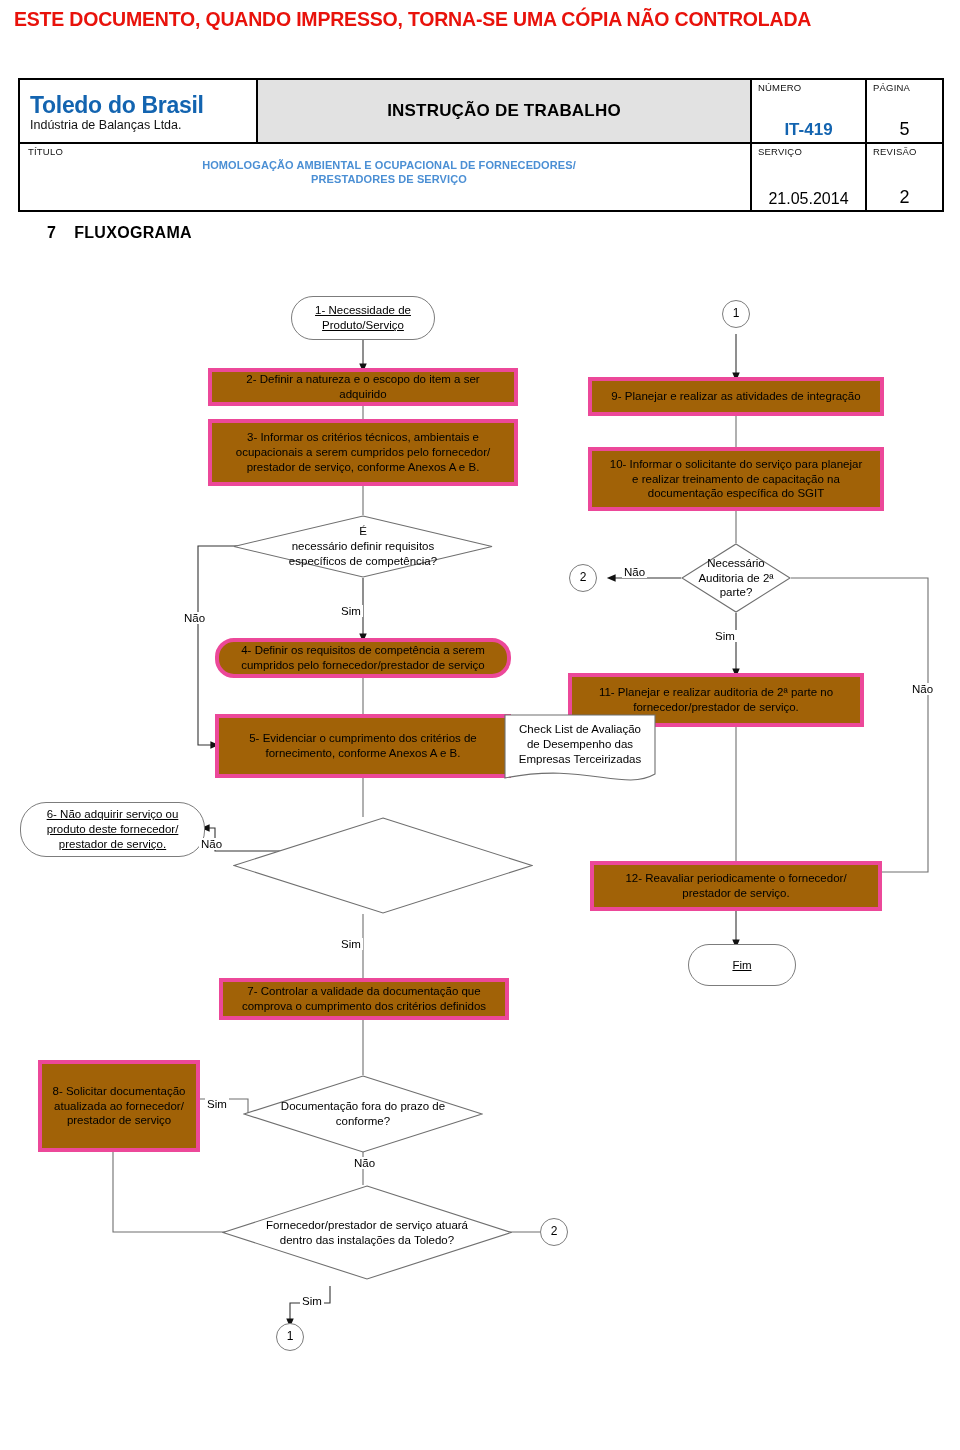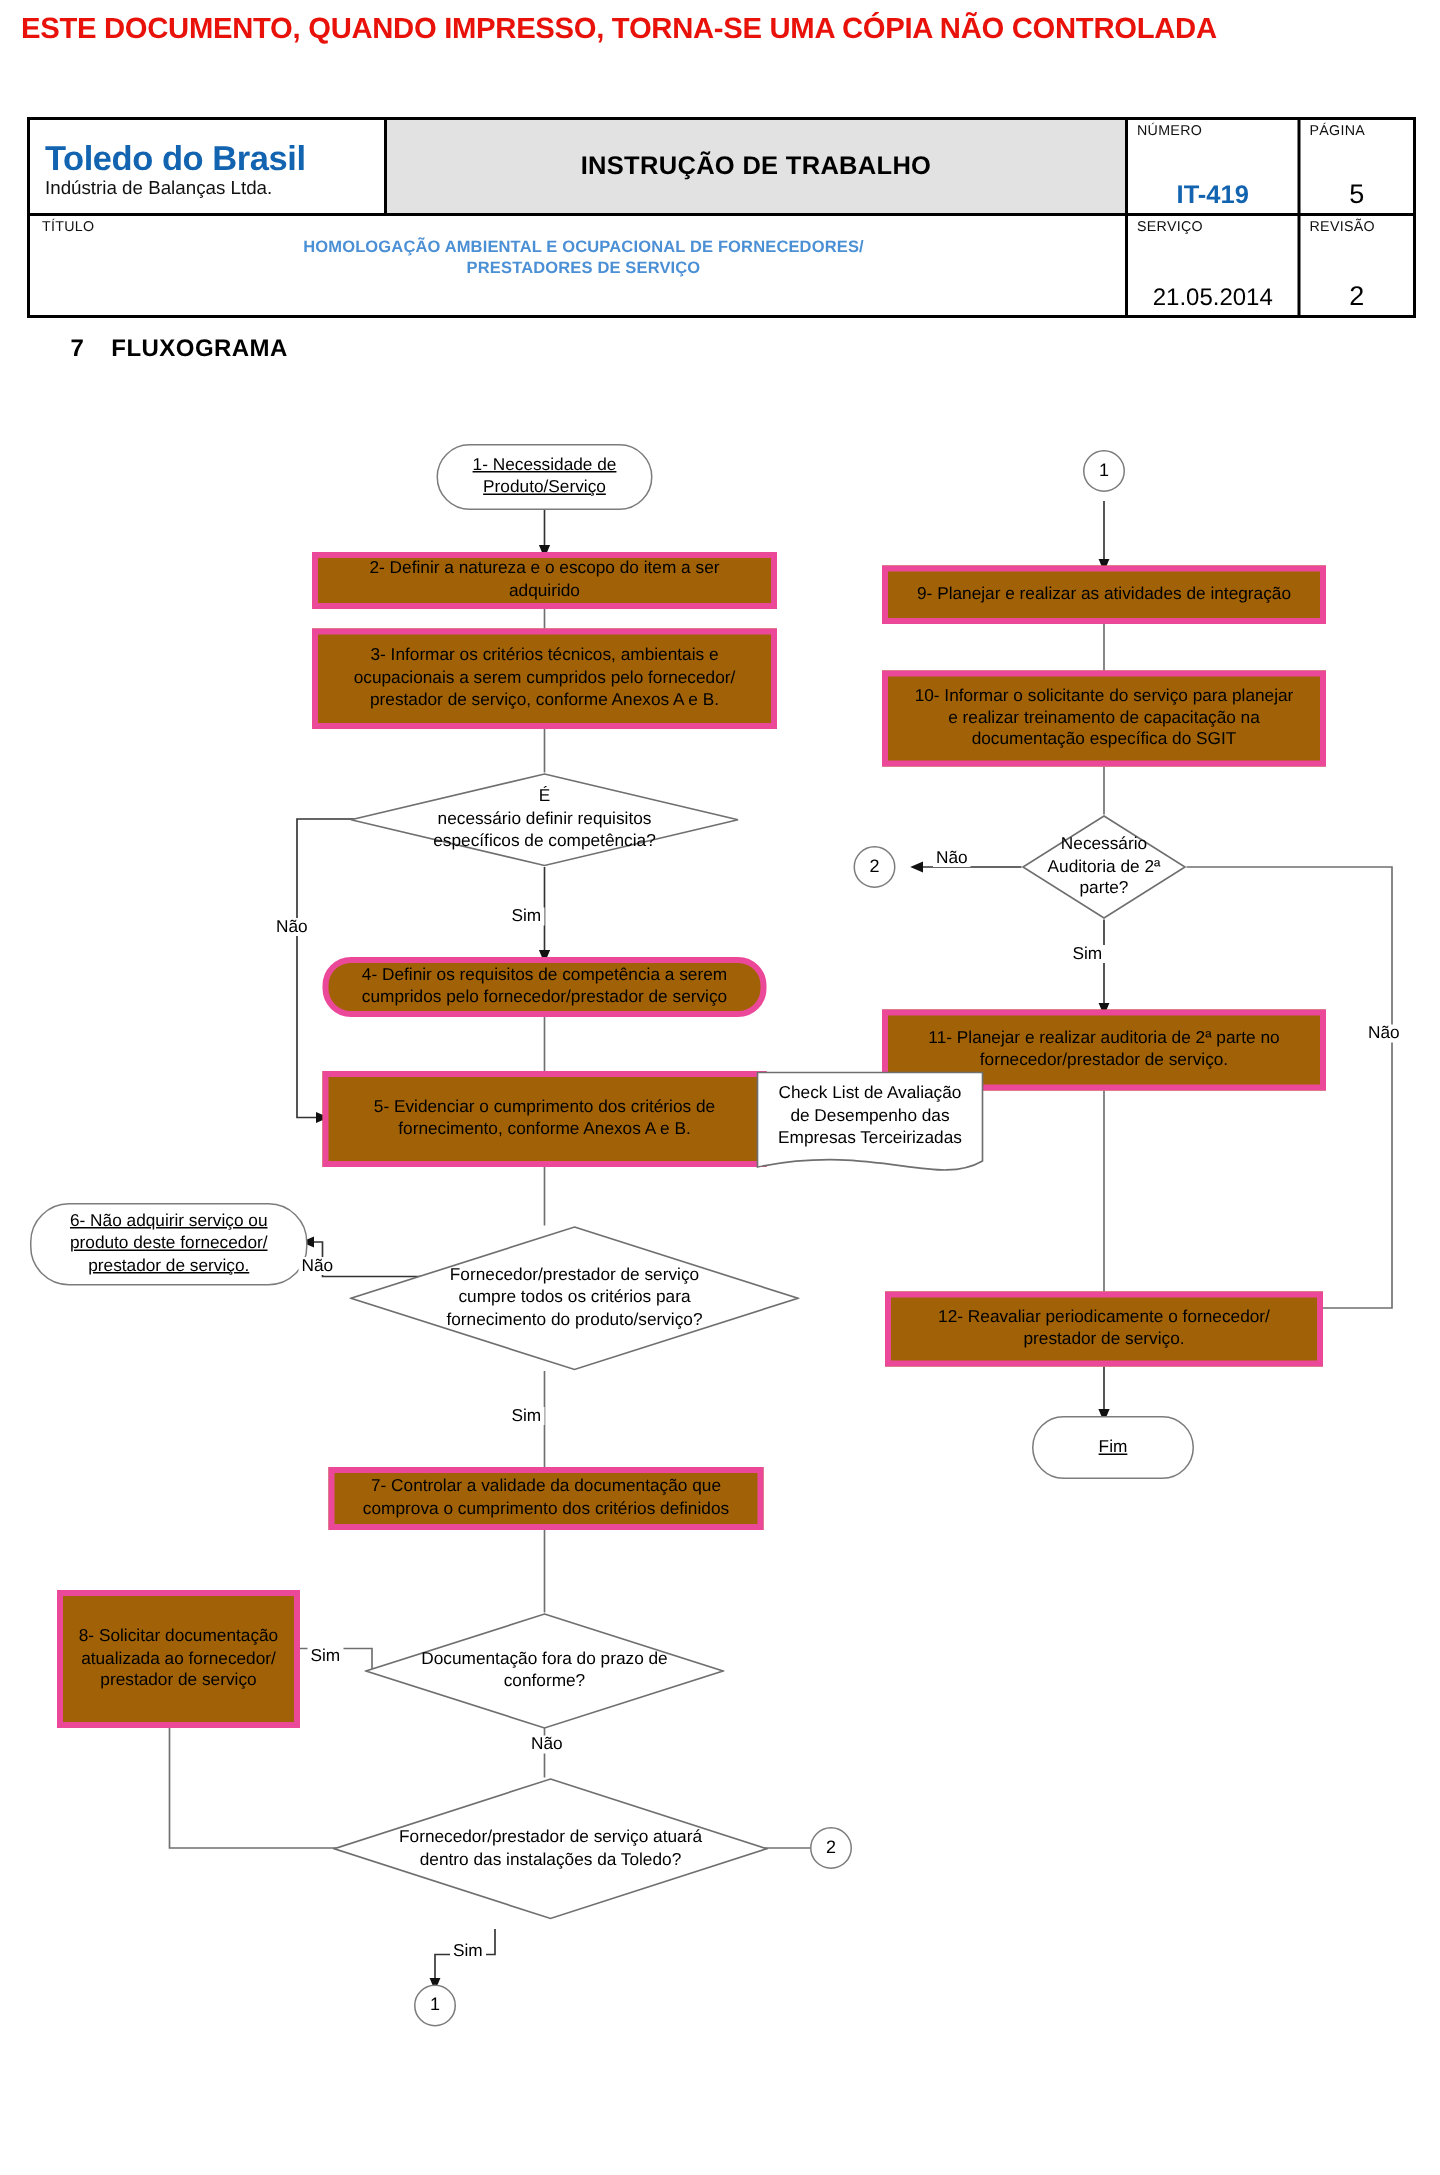--- a/index.html
+++ b/index.html
@@ -237,25 +237,20 @@
   <div>
     <div>5- Evidenciar o cumprimento dos critérios de</div>
     <div>fornecimento, conforme Anexos A e B.</div>
   </div>
 </div>
 
 <div class="dnode" style="left:233px; top:817px; width:300px; height:97px;">
   <svg width="300" height="97" style="position:absolute;left:0;top:0">
     <polygon points="150,1 299,48.5 150,96 1,48.5" fill="#fff" stroke="#6f6f6f" stroke-width="1.1"></polygon>
   </svg>
-  <div class="dtext">
-    <div>Fornecedor/prestador de serviço</div>
-    <div>cumpre todos os critérios para</div>
-    <div>fornecimento do produto/serviço?</div>
-  </div>
 </div>
 
 <div class="fnode term" style="left:20px; top:802px; width:185px; height:55px;">
   <div>
     <div>6- Não adquirir serviço ou</div>
     <div>produto deste fornecedor/</div>
     <div>prestador de serviço.</div>
   </div>
 </div>
 
@@ -322,21 +317,21 @@
     <div>Necessário</div>
     <div>Auditoria de 2ª</div>
     <div>parte?</div>
   </div>
 </div>
 
 <div class="fnode conn" style="left:569px; top:564px; width:28px; height:28px;">
   <span>2</span>
 </div>
 
-<div class="fnode proc" style="left:588px; top:673px; width:296px; height:54px;">
+<div class="fnode proc" style="left:568px; top:673px; width:296px; height:54px;">
   <div>
     <div>11- Planejar e realizar auditoria de 2ª parte no</div>
     <div>fornecedor/prestador de serviço.</div>
   </div>
 </div>
 
 <div class="docshape" style="left:504px; top:714px; width:152px; height:73px;">
   <svg width="152" height="73" style="position:absolute;left:0;top:0">
     <path d="M1,1 L151,1 L151,60 C120,78 80,48 1,64 Z" fill="#fff" stroke="#6f6f6f" stroke-width="1.1"></path>
   </svg>

